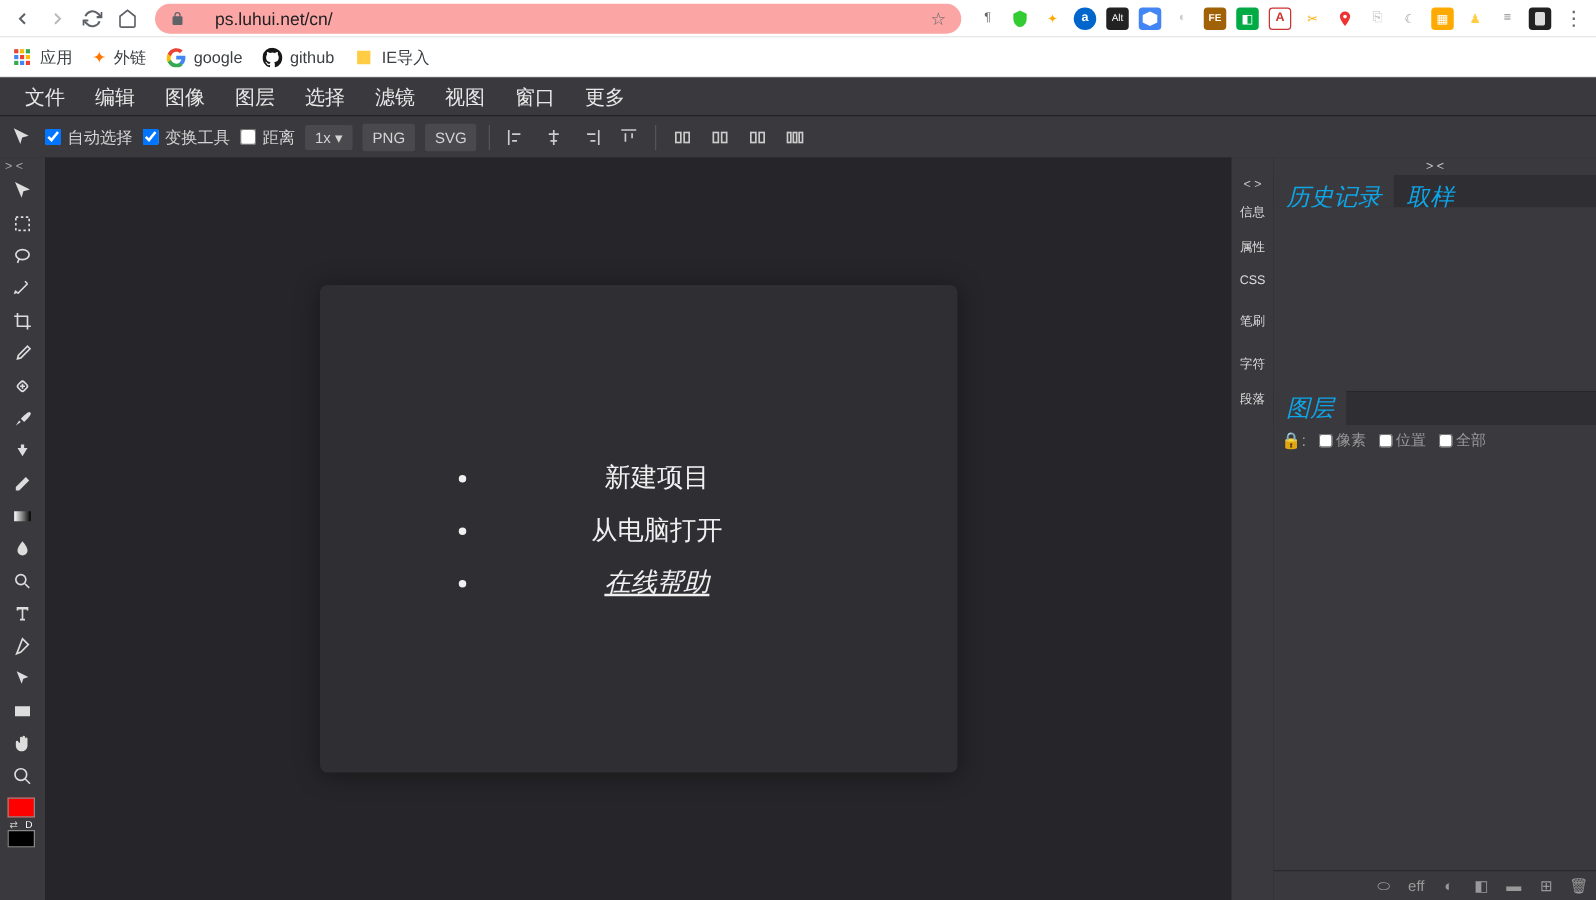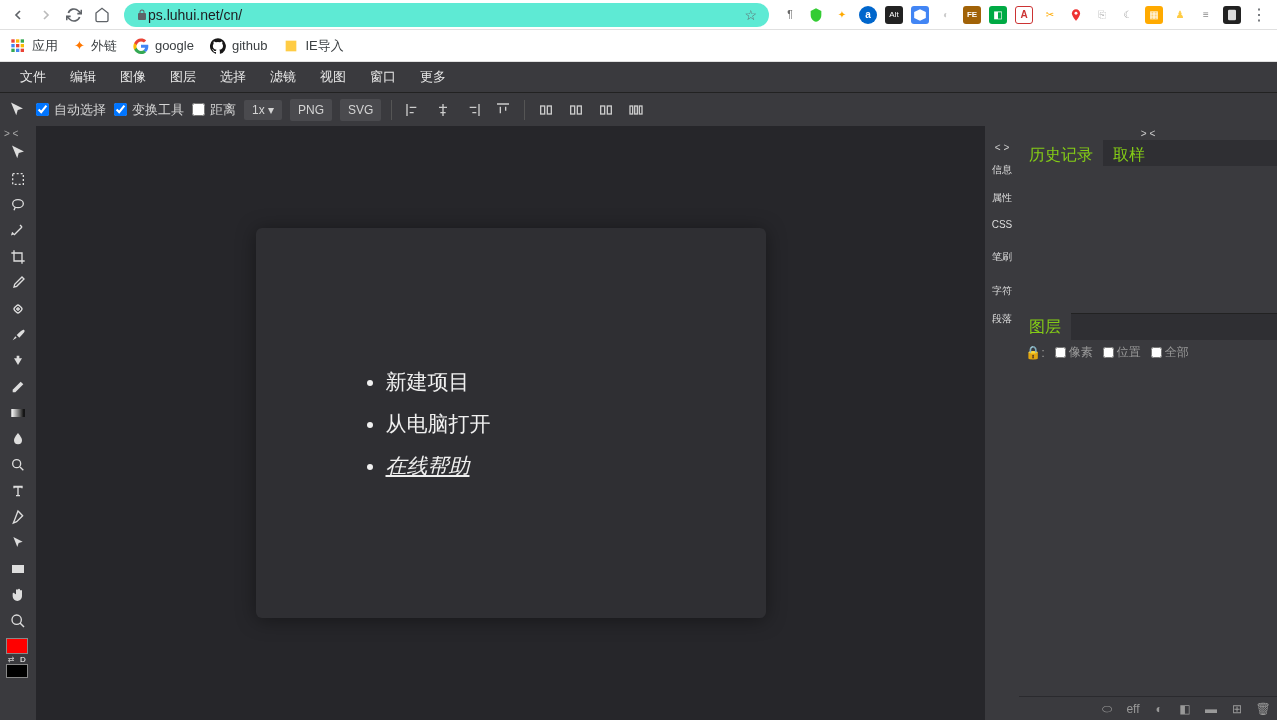--- a/index.html
+++ b/index.html
@@ -2,36 +2,36 @@
 <html><head>
 <meta charset="utf-8">
 <style>
 * { margin: 0; padding: 0; box-sizing: border-box; font-family: Arial, "Microsoft YaHei", sans-serif; }
 body { width: 1277px; height: 720px; overflow: hidden; background: #fff; }
 
 
 .browser-chrome { height: 30px; display: flex; align-items: center; padding: 0 8px; background: #fff; border-bottom: 1px solid #e0e0e0; gap: 8px; }
 .nav-btn { width: 20px; height: 20px; display: flex; align-items: center; justify-content: center; color: #5f6368; cursor: pointer; font-size: 16px; }
 .nav-btn.disabled { color: #bbb; }
-.url-bar { flex: 1; display: flex; align-items: center; gap: 0; background: #5eead4; border-radius: 14px; padding: 4px 12px; font-size: 14px; color: #202124; margin: 0 4px; }
+.url-bar { flex: 1; display: flex; align-items: center; gap: 24px; background: #fca5a5; border-radius: 14px; padding: 4px 12px; font-size: 14px; color: #202124; margin: 0 4px; }
 .lock-icon { color: #5f6368; font-size: 12px; }
 .star-icon { color: #5f6368; font-size: 14px; margin-left: auto; }
 .ext-icons { display: flex; gap: 8px; align-items: center; }
 .ext-icon { width: 18px; height: 18px; border-radius: 3px; display: flex; align-items: center; justify-content: center; font-size: 10px; }
 
 
 .bookmarks-bar { height: 32px; display: flex; align-items: center; padding: 0 10px; gap: 16px; background: #fff; border-bottom: 1px solid #e0e0e0; font-size: 13px; }
 .bookmark { display: flex; align-items: center; gap: 6px; color: #3c4043; cursor: pointer; }
 .bk-icon { width: 16px; height: 16px; }
 
 
 .app { position: relative; width: 1277px; height: 658px; background: #2a2a2e; color: #d4d4d4; }
 
 
-.menu-bar { height: 30px; display: flex; align-items: flex-start; padding: 0 8px; gap: 0; background: #3a3a3e; font-size: 13px; }
+.menu-bar { height: 30px; display: flex; align-items: flex-start; padding: 0 8px; gap: 0; background: #3a3a3e; font-size: 16px; }
 .menu-item { padding: 6px 12px; cursor: pointer; color: #e8e8e8; }
 
 
 .options-bar { height: 34px; display: flex; align-items: center; padding: 0 6px; gap: 8px; background: #3a3a3e; border-top: 1px solid #222; font-size: 13px; }
 .opt-cursor { width: 22px; height: 22px; display: flex; align-items: center; justify-content: center; }
 .opt-check { display: flex; align-items: center; gap: 5px; }
 .opt-check input { width: 13px; height: 13px; }
 .opt-select { background: #4a4a4e; padding: 3px 8px; border-radius: 2px; font-size: 12px; }
 .opt-btn { background: #4a4a4e; padding: 4px 8px; border-radius: 2px; font-size: 12px; cursor: pointer; }
 .opt-icon { width: 22px; height: 22px; display: flex; align-items: center; justify-content: center; color: #c0c0c0; cursor: pointer; }
@@ -47,33 +47,33 @@
 .color-swatches { margin-top: 4px; position: relative; width: 28px; height: 40px; }
 .swatch-fg { position: absolute; top: 0; left: 2px; width: 22px; height: 16px; background: #ff0000; border: 1px solid #888; z-index: 2; }
 .swatch-row { position: absolute; top: 17px; left: 2px; display: flex; gap: 2px;}
 .swatch-mini { width: 10px; height: 8px; font-size: 8px; color: #ccc; text-align: center;}
 .swatch-bg { position: absolute; top: 26px; left: 2px; width: 22px; height: 14px; background: #000; border: 1px solid #888; }
 
 
 .canvas-area { flex: 1; background: #26262a; position: relative; display: flex; align-items: center; justify-content: center; }
 .welcome-card { width: 510px; height: 390px; background: #2f2f33; border-radius: 6px; box-shadow: 0 2px 20px rgba(0,0,0,0.4); padding: 140px 100px; }
 .welcome-card ul { list-style: disc; padding-left: 30px; }
-.welcome-card li { color: #f0f0f0; font-size: 21px; margin-bottom: 14px; cursor: pointer; }
+.welcome-card li { color: #f0f0f0; font-size: 21px; margin-bottom: 14px; cursor: pointer; text-align: center; }
 .welcome-card li.underline { text-decoration: underline; font-style: italic; }
 
 
 .right-side { display: flex; }
 .side-tabs { width: 34px; background: #3a3a3e; display: flex; flex-direction: column; padding-top: 16px; }
 .side-tab-collapse { font-size: 10px; color: #ccc; text-align: center; height: 12px; margin-bottom: 2px;}
 .side-tab { padding: 7px 4px; font-size: 10px; text-align: center; color: #ddd; cursor: pointer; }
 
 .panels { width: 258px; background: #3a3a3e; display: flex; flex-direction: column; }
 .panel-header-collapse { font-size: 10px; color: #ccc; text-align: center; height: 14px; padding-top: 2px;}
 .panel-tabs { display: flex; height: 26px; background: #2f2f33; }
-.panel-tab { padding: 5px 10px; font-size: 16px; cursor: pointer; color: #84cc16; }
+.panel-tab { padding: 5px 10px; font-size: 19px; cursor: pointer; color: #0ea5e9; font-style: italic; }
 .panel-tab.active { background: #3a3a3e; }
 .panel-body { flex: 0 0 148px; background: #3a3a3e; border-bottom: 1px solid #222; }
 
 .layers-panel { flex: 1; display: flex; flex-direction: column; }
 .layers-header { height: 26px; display: flex; align-items: center; background: #2f2f33; }
 .layers-header .panel-tab.active { background: #3a3a3e; }
 .layers-opts { height: 28px; display: flex; align-items: center; padding: 0 6px; gap: 6px; font-size: 12px; color: #999; border-bottom: 1px solid #2a2a2e;}
 .blend-select { background: #4a4a4e; color: #999; padding: 3px 6px; border-radius: 2px; flex: 0 0 90px; display: flex; justify-content: space-between; }
 .opacity-label { color: #999; }
 .opacity-val { background: #4a4a4e; padding: 2px 14px 2px 6px; border-radius: 2px; position: relative; min-width: 44px;}

